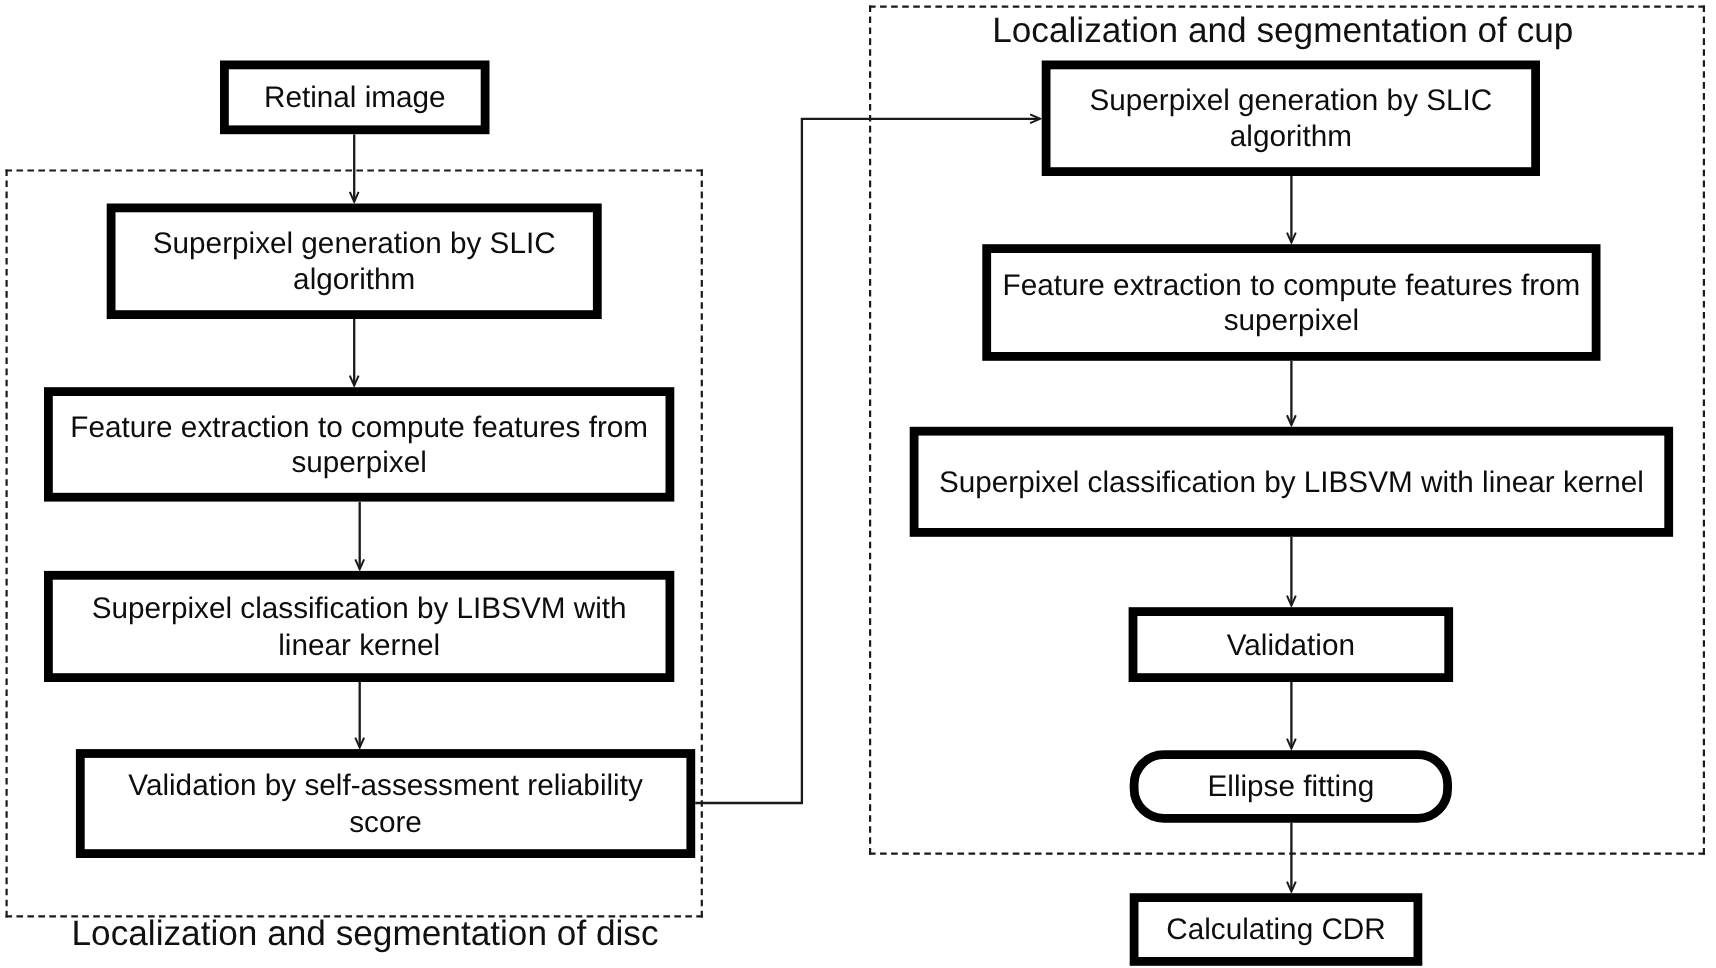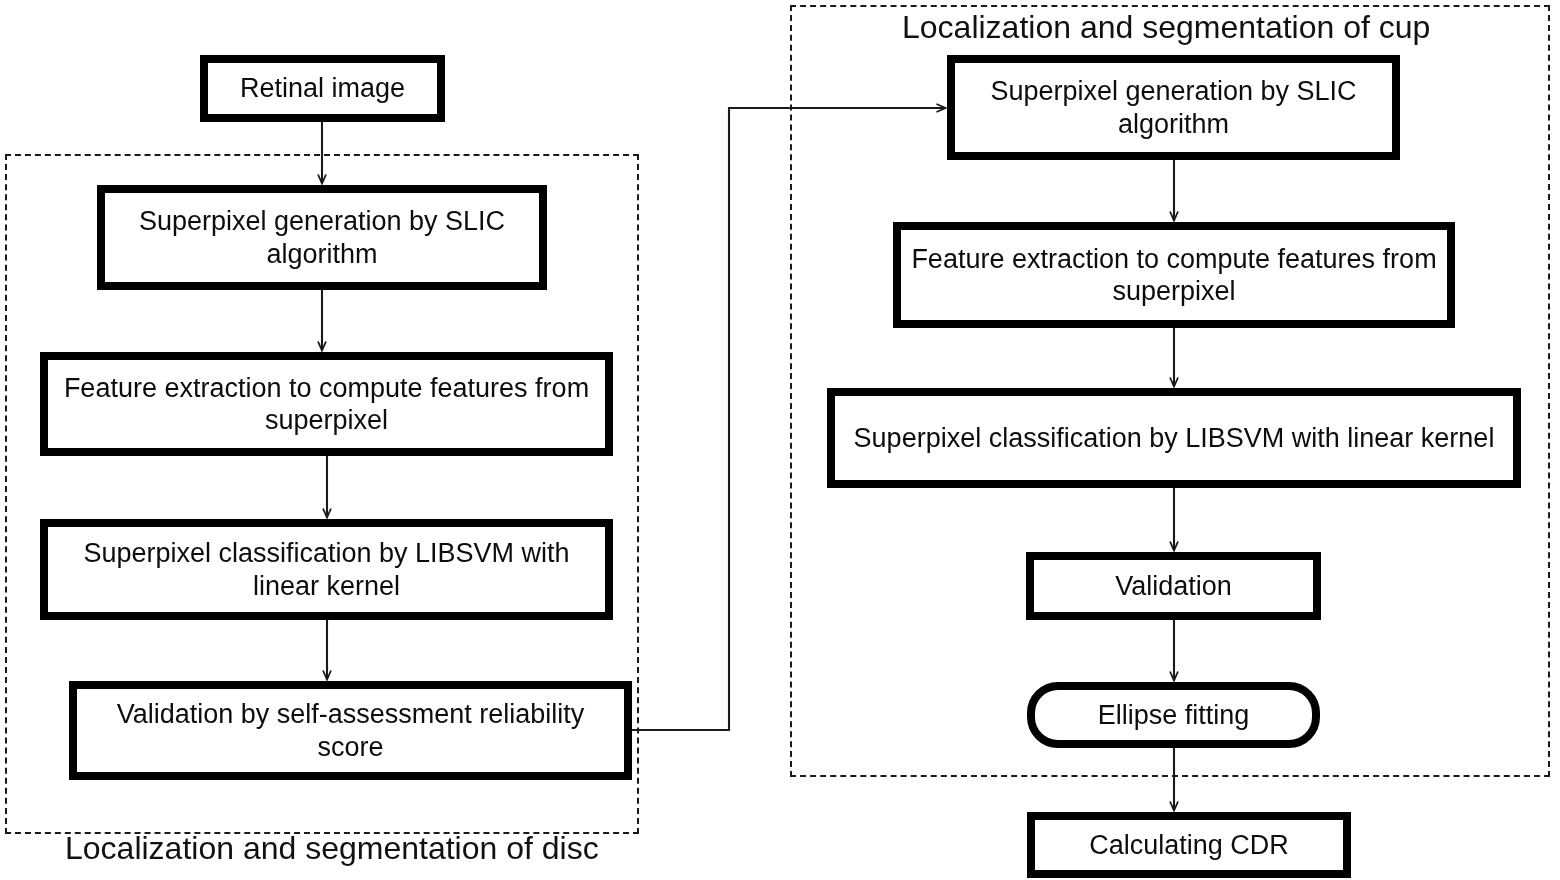--- a/index.html
+++ b/index.html
@@ -121,17 +121,17 @@
   </div>
 
   <div class="node" style="left:1026px; top:552px; width:295px; height:68px;">
     <span>Validation</span>
   </div>
 
   <div class="node" style="left:1027px; top:682px; width:293px; height:66px;border-radius:31px;">
     <span>Ellipse fitting</span>
   </div>
 
-  <div class="node" style="left:1027px; top:812px; width:324px; height:66px;">
+  <div class="node" style="left:1027px; top:812px; width:266px; height:66px;">
     <span>Calculating CDR</span>
   </div>
 
 </div>
 
 </body></html>

